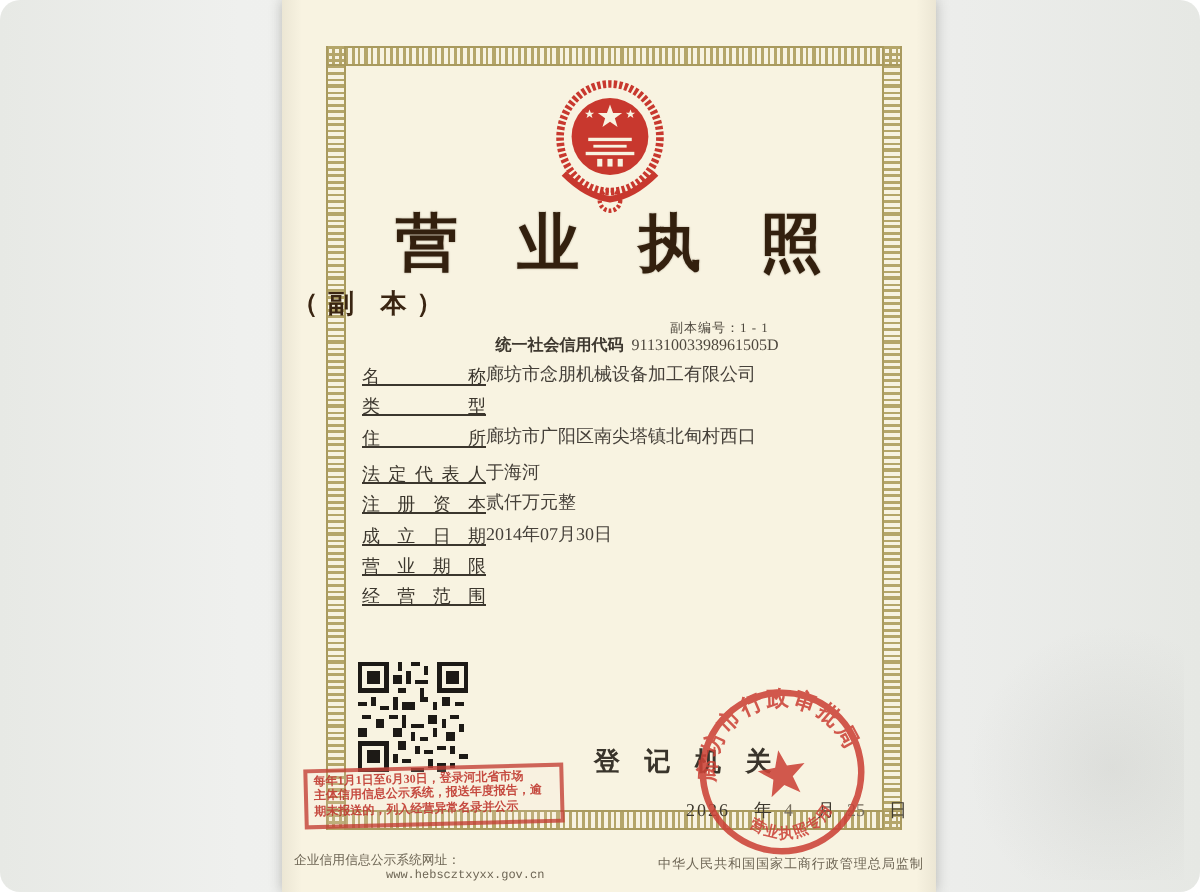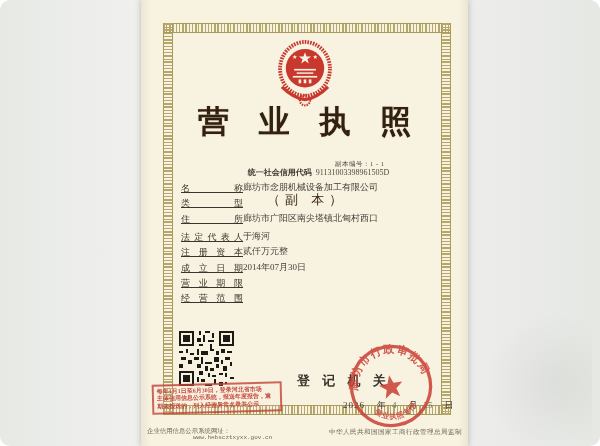--- a/index.html
+++ b/index.html
@@ -19,22 +19,22 @@
   .fs.h{left:0;right:0;height:8px;border-top:1px solid #a99a5e;border-bottom:1px solid #a99a5e;
     background:repeating-linear-gradient(90deg,#b5a66a 0 1.6px,rgba(0,0,0,0) 1.6px 3.2px,#b5a66a 3.2px 4.4px,rgba(0,0,0,0) 4.4px 6.4px);}
   .fs.v{top:0;bottom:0;width:8px;border-left:1px solid #a99a5e;border-right:1px solid #a99a5e;
     background:repeating-linear-gradient(0deg,#b5a66a 0 1.6px,rgba(0,0,0,0) 1.6px 3.2px,#b5a66a 3.2px 4.4px,rgba(0,0,0,0) 4.4px 6.4px);}
   .fs.t{top:0}.fs.b{bottom:0}.fs.l{left:0}.fs.r{right:0}
 
   .emblem{position:absolute;left:132px;top:38px;width:64px;height:72px;}
   .title{position:absolute;left:0;top:101px;width:100%;text-align:center;
     font-size:31px;font-weight:bold;color:#33200e;letter-spacing:11px;text-indent:11px;
     text-shadow:0 0 1px rgba(51,32,14,.4);}
-  .subtitle{position:absolute;left:0;top:143px;width:100%;text-align:center;
-    font-size:13px;font-weight:normal;color:#3a2512;letter-spacing:5px;text-indent:5px;margin-top:48px;}
+  .subtitle{position:absolute;left:0;top:143px;width:100%;text-align:left;
+    font-size:13px;font-weight:bold;color:#3a2512;letter-spacing:5px;text-indent:5px;}
   .copy-no{position:absolute;left:194px;top:160px;font-size:6.5px;color:#4c463c;letter-spacing:.5px;}
   .code-line{position:absolute;left:14px;top:167px;width:100%;text-align:center;font-size:8px;color:#4e483e;}
   .code-line b{font-weight:bold;color:#3e382f;margin-right:4px;font-family:Liberation Mono, monospace;}
 
   .fields{position:absolute;left:40px;top:182px;width:252px;}
   .frow{margin-bottom:3.4px;font-size:9px;line-height:12px;color:#46413a;display:flex;}
   .frow.gap{margin-top:6px;}
   .flabel{flex:0 0 62px;width:62px;text-align:justify;text-align-last:justify;
     color:#3b362d;letter-spacing:0;text-decoration:underline;}
   .fvalue{width:176px;line-height:11.5px;}

